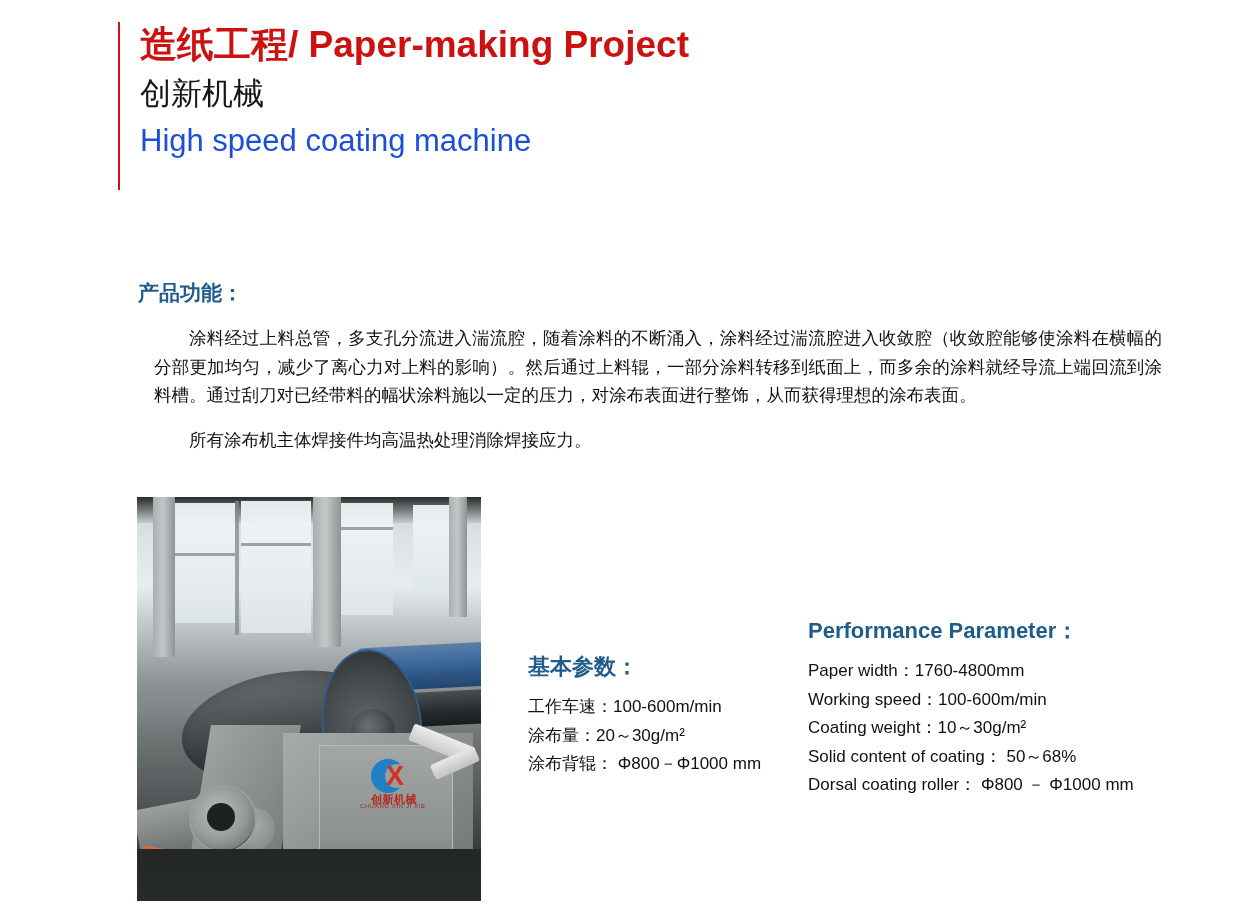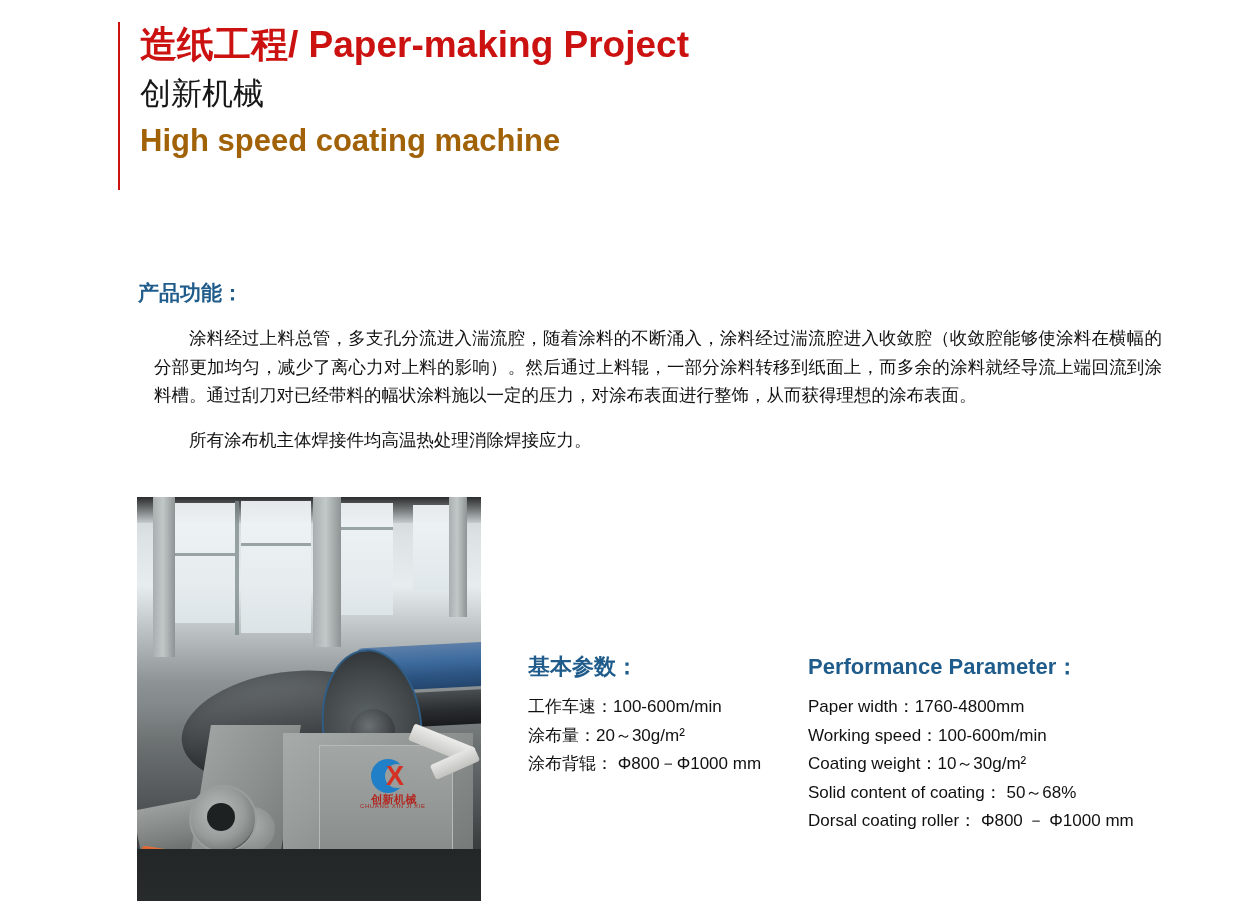--- a/index.html
+++ b/index.html
@@ -46,22 +46,22 @@
   }
   .title-sub-cn {
     font-size: 31px;
     font-weight: normal;
     color: #161616;
     line-height: 48px;
     white-space: nowrap;
   }
   .title-sub-en {
     font-size: 31px;
-    font-weight: bold;
-    color: #a16207;
+    font-weight: normal;
+    color: #1d4ed8;
     line-height: 46px;
     white-space: nowrap;
   }
 
   
   #function-section {
     position: absolute;
     left: 138px;
     top: 278px;
     width: 1040px;
@@ -357,21 +357,21 @@
   
   #specs-cn {
     position: absolute;
     left: 528px;
     top: 652px;
     width: 280px;
   }
   #specs-en {
     position: absolute;
     left: 808px;
-    top: 652px;
+    top: 616px;
     width: 400px;
   }
   .spec-heading {
     font-size: 22px;
     font-weight: bold;
     color: #1F5C8B;
     line-height: 30px;
     margin-bottom: 11px;
     white-space: nowrap;
   }

